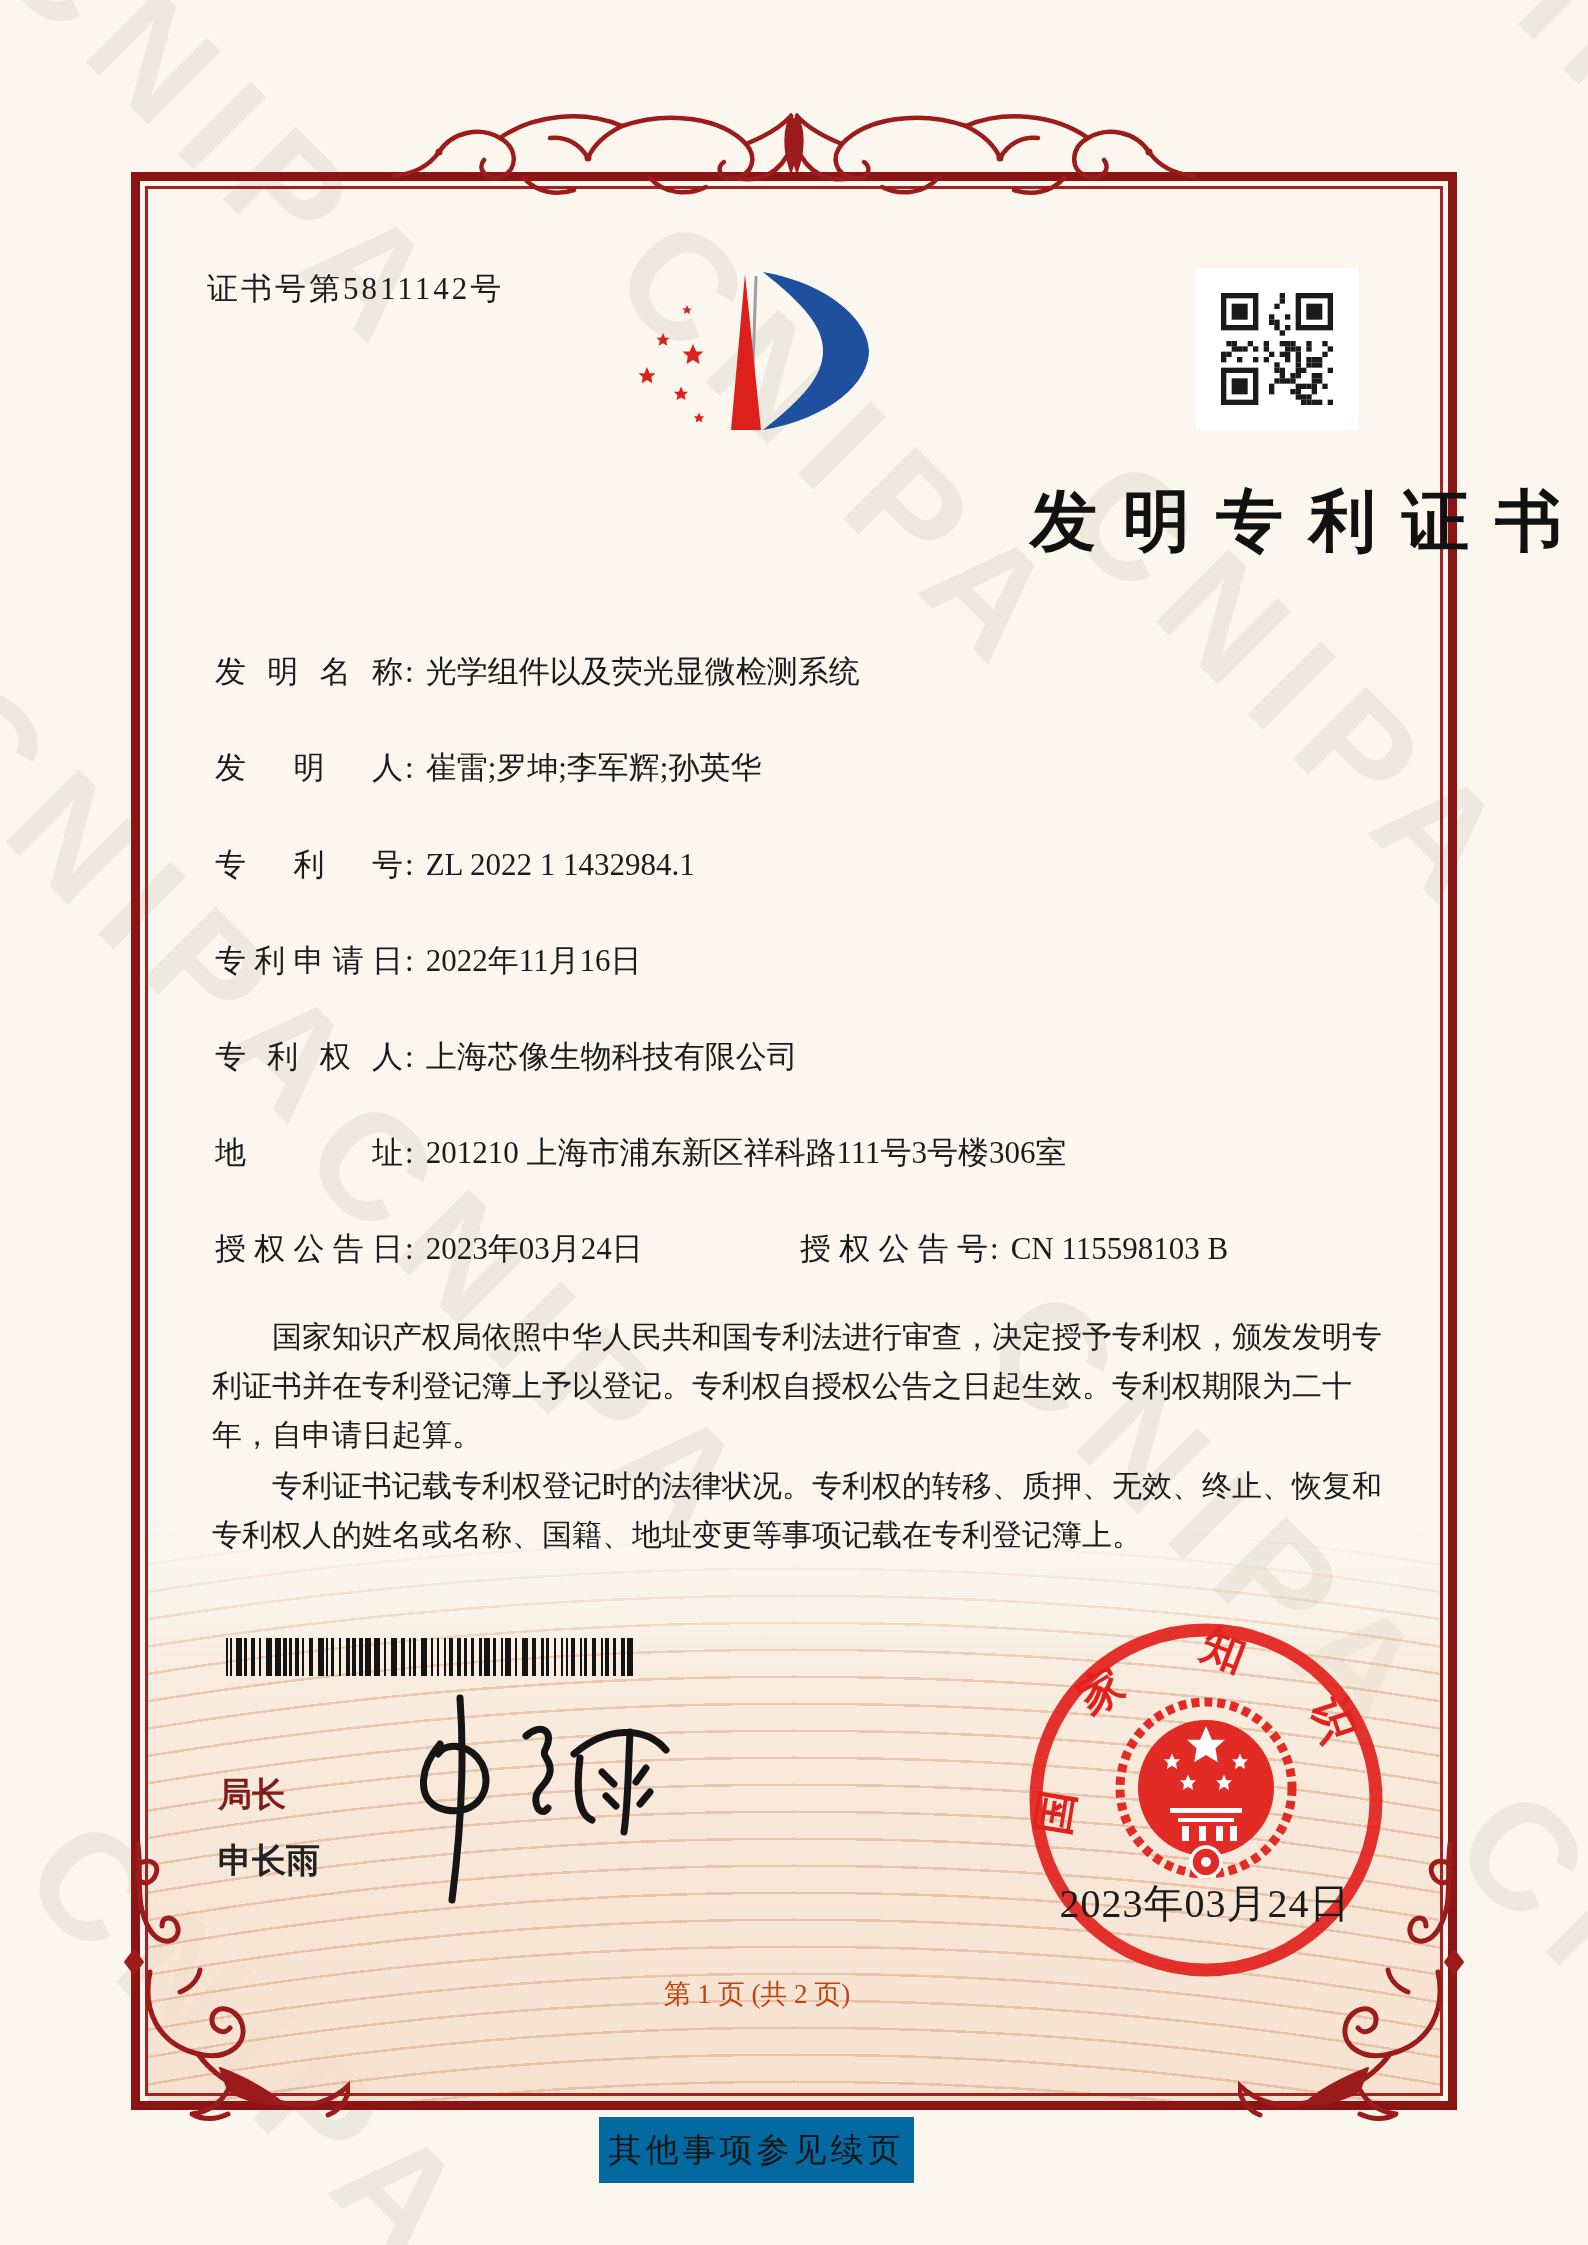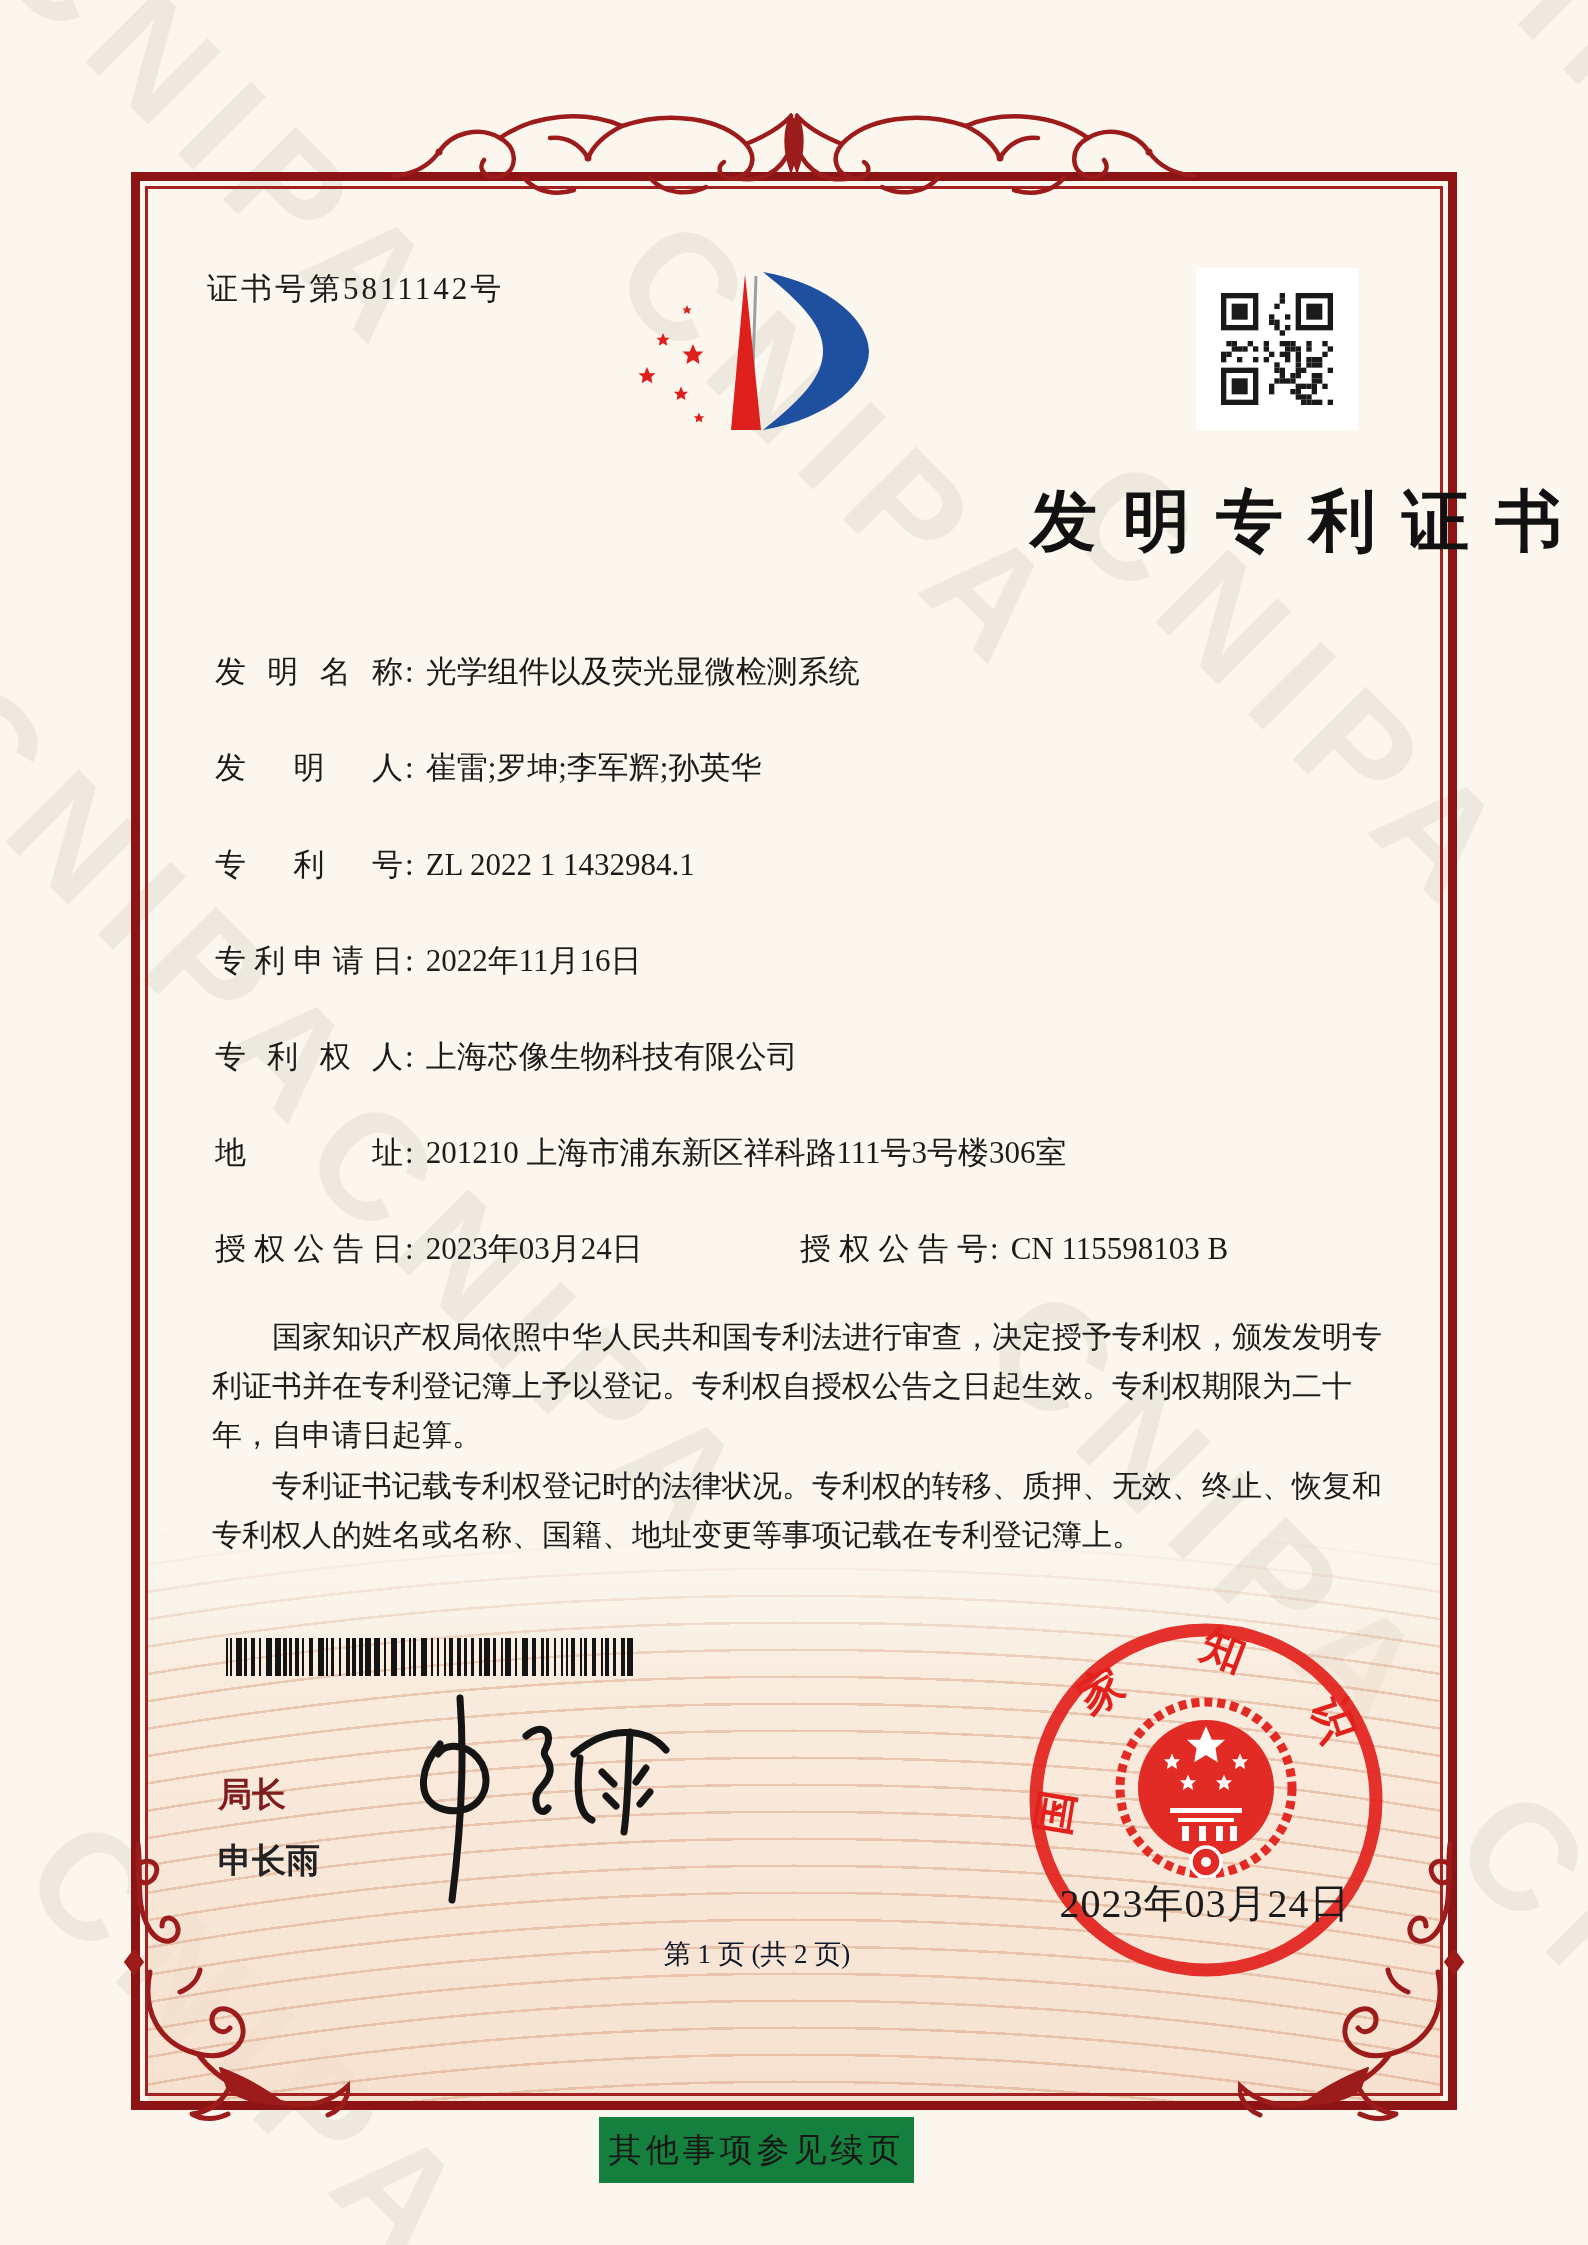--- a/index.html
+++ b/index.html
@@ -54,23 +54,23 @@
   .director-name{position:absolute;left:218px;top:1838px;font-family:"Liberation Sans", sans-serif;
       font-weight:700;font-size:34px;color:#222;text-align:center;}
   .signature{position:absolute;left:398px;top:1692px;}
 
   .seal{position:absolute;left:1018px;top:1612px;}
   .seal-arc-text{font-size:44px;font-weight:bold;letter-spacing:73px;fill:#e2211c;
       font-family:"Liberation Serif", serif;}
   .seal-date{position:absolute;left:1045px;top:1876px;width:320px;text-align:center;
       font-size:40px;color:#1a1a1a;letter-spacing:1px;}
 
-  .page-num{position:absolute;left:600px;top:1936px;width:314px;text-align:center;
-      font-size:27px;color:#0f172a;}
-  .cont-note{position:absolute;left:599px;top:2117px;width:315px;height:66px;background:#15803d;
+  .page-num{position:absolute;left:600px;top:1976px;width:314px;text-align:center;
+      font-size:27px;color:#c2410c;}
+  .cont-note{position:absolute;left:599px;top:2117px;width:315px;height:66px;background:#0369a1;
       display:flex;align-items:center;justify-content:center;font-size:33px;color:#161616;
       letter-spacing:4px;}
 </style>
 </head>
 <body>
 
 <div class="page">
 
   <div class="wm" style="left:-60px;top:40px;">CNIPA</div>
   <div class="wm" style="left:1280px;top:-90px;">CNIPA</div>

